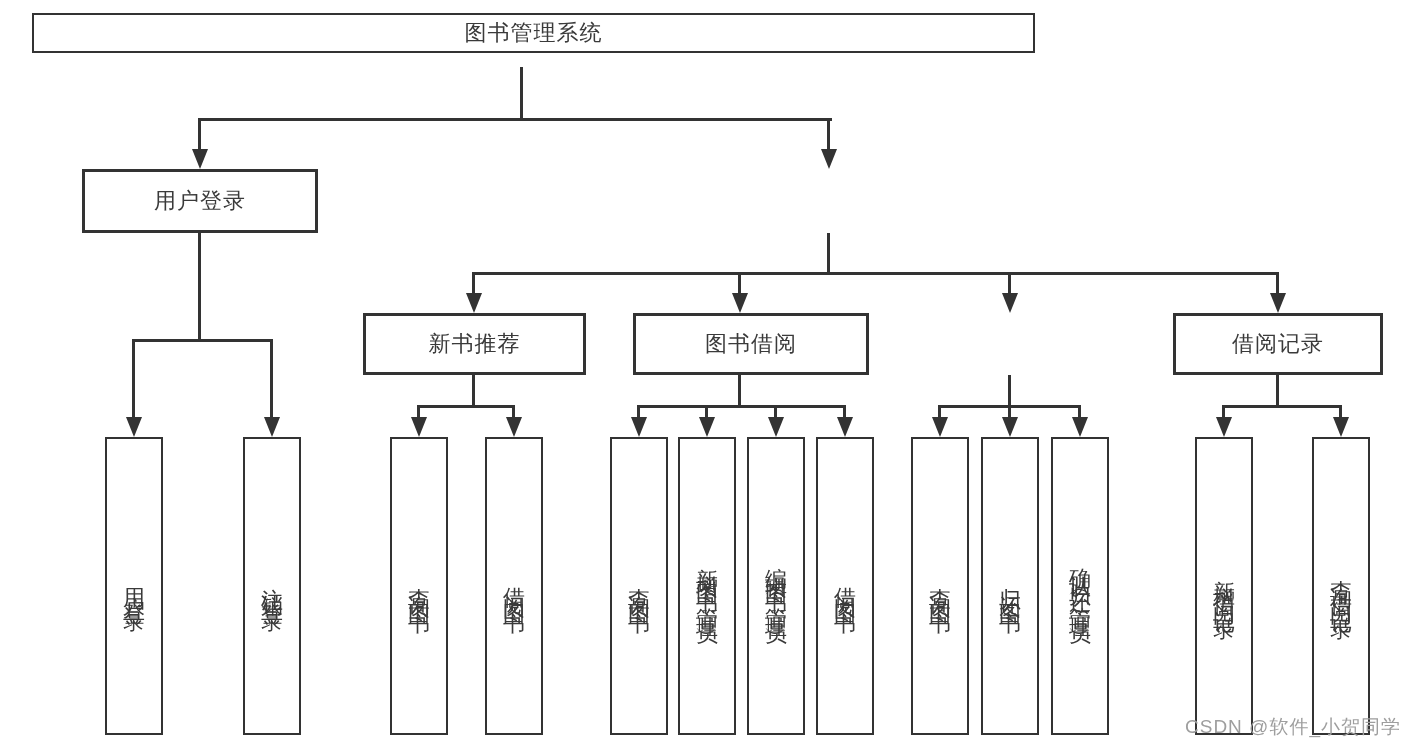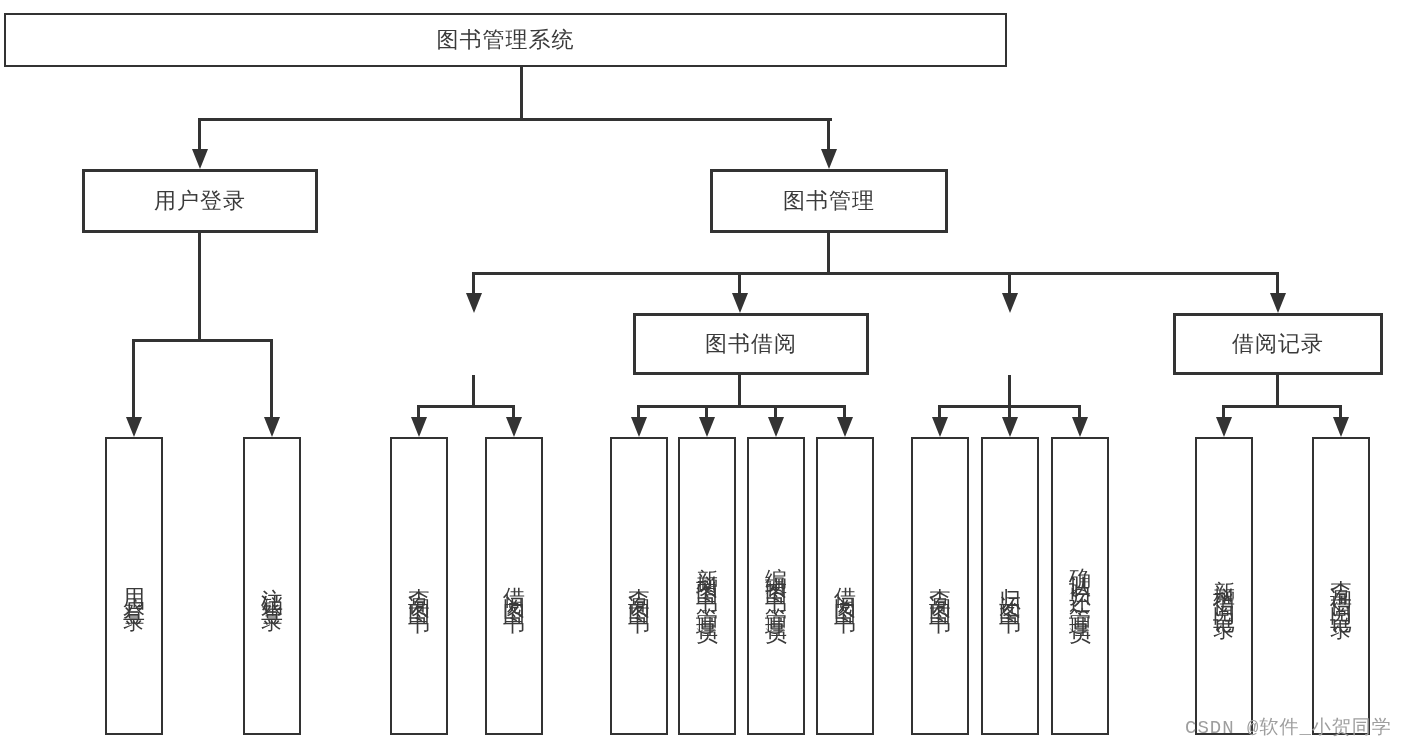--- a/index.html
+++ b/index.html
@@ -62,64 +62,63 @@
     z-index:1;
   }
   .watermark{
     position:absolute;
     left:1185px;top:714px;
     font-size:19px;
     letter-spacing:1px;
     color:var(--wm);
     z-index:3;
     white-space:nowrap;
-    font-family:Liberation Mono, monospace;
   }
 </style>
 </head>
 <body>
 
 <div id="canvas">
 
-  <div class="box root" style="left:4px;top:13px;width:1003px;height:54px">
+  <div class="box root" style="left:32px;top:13px;width:1003px;height:40px">
     <span>图书管理系统</span>
   </div>
 
   <div class="vline" style="left:520px;top:67px;height:53px"></div>
   <div class="hline" style="left:198px;top:118px;width:634px"></div>
   <div class="vline" style="left:198px;top:118px;height:33px"></div>
   <div class="vline" style="left:827px;top:118px;height:33px"></div>
   <div class="arrow" style="left:192px;top:149px"></div>
   <div class="arrow" style="left:821px;top:149px"></div>
 
   <div class="box" style="left:82px;top:169px;width:236px;height:64px">
     <span>用户登录</span>
-  </div>
-  <div class="box" style="left:710px;top:169px;width:238px;height:64px">
-    <span>图书管理</span>
   </div>
 
   <div class="vline" style="left:198px;top:233px;height:109px"></div>
   <div class="hline" style="left:132px;top:339px;width:141px"></div>
   <div class="vline" style="left:132px;top:339px;height:80px"></div>
   <div class="vline" style="left:270px;top:339px;height:80px"></div>
   <div class="arrow" style="left:126px;top:417px"></div>
   <div class="arrow" style="left:264px;top:417px"></div>
 
   <div class="vline" style="left:827px;top:233px;height:42px"></div>
   <div class="hline" style="left:472px;top:272px;width:807px"></div>
   <div class="vline" style="left:472px;top:272px;height:23px"></div>
   <div class="vline" style="left:738px;top:272px;height:23px"></div>
   <div class="vline" style="left:1008px;top:272px;height:23px"></div>
   <div class="vline" style="left:1276px;top:272px;height:23px"></div>
   <div class="arrow" style="left:466px;top:293px"></div>
   <div class="arrow" style="left:732px;top:293px"></div>
   <div class="arrow" style="left:1002px;top:293px"></div>
   <div class="arrow" style="left:1270px;top:293px"></div>
 
+  <div class="box" style="left:363px;top:313px;width:223px;height:62px">
+    <span>新书推荐</span>
+  </div>
   <div class="box" style="left:633px;top:313px;width:236px;height:62px">
     <span>图书借阅</span>
   </div>
   <div class="box" style="left:1173px;top:313px;width:210px;height:62px">
     <span>借阅记录</span>
   </div>
 
   <div class="vline" style="left:472px;top:375px;height:33px"></div>
   <div class="hline" style="left:417px;top:405px;width:98px"></div>
   <div class="vline" style="left:417px;top:405px;height:14px"></div>

